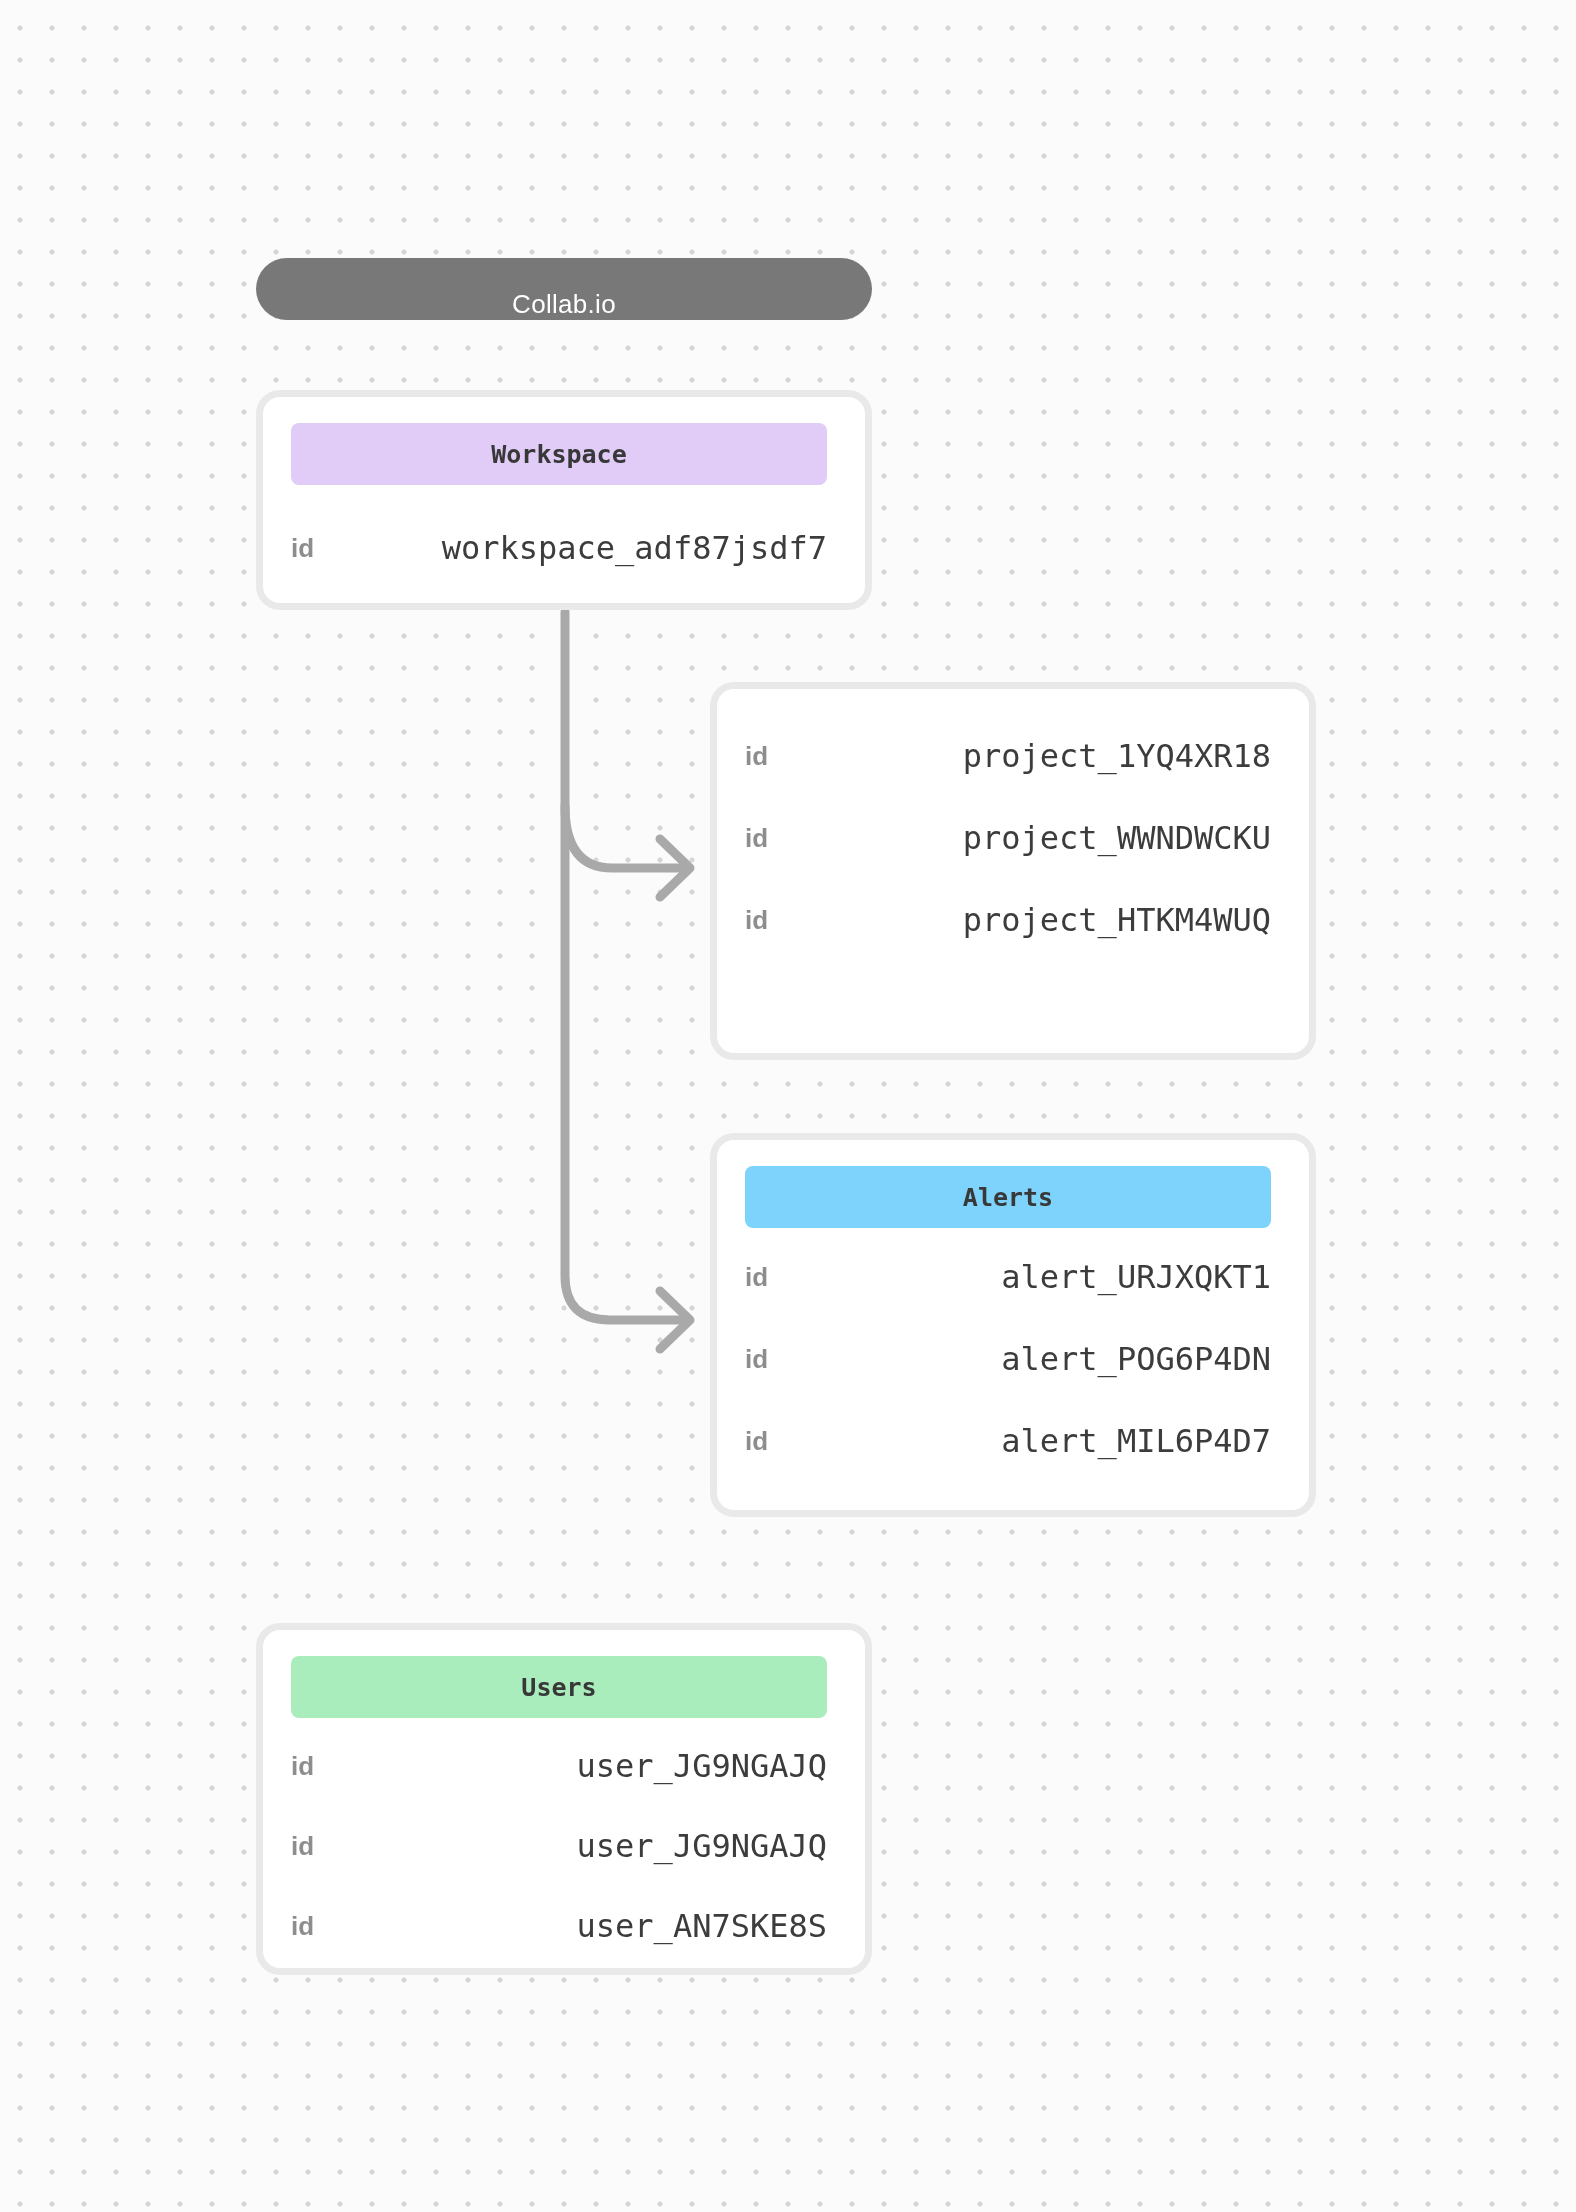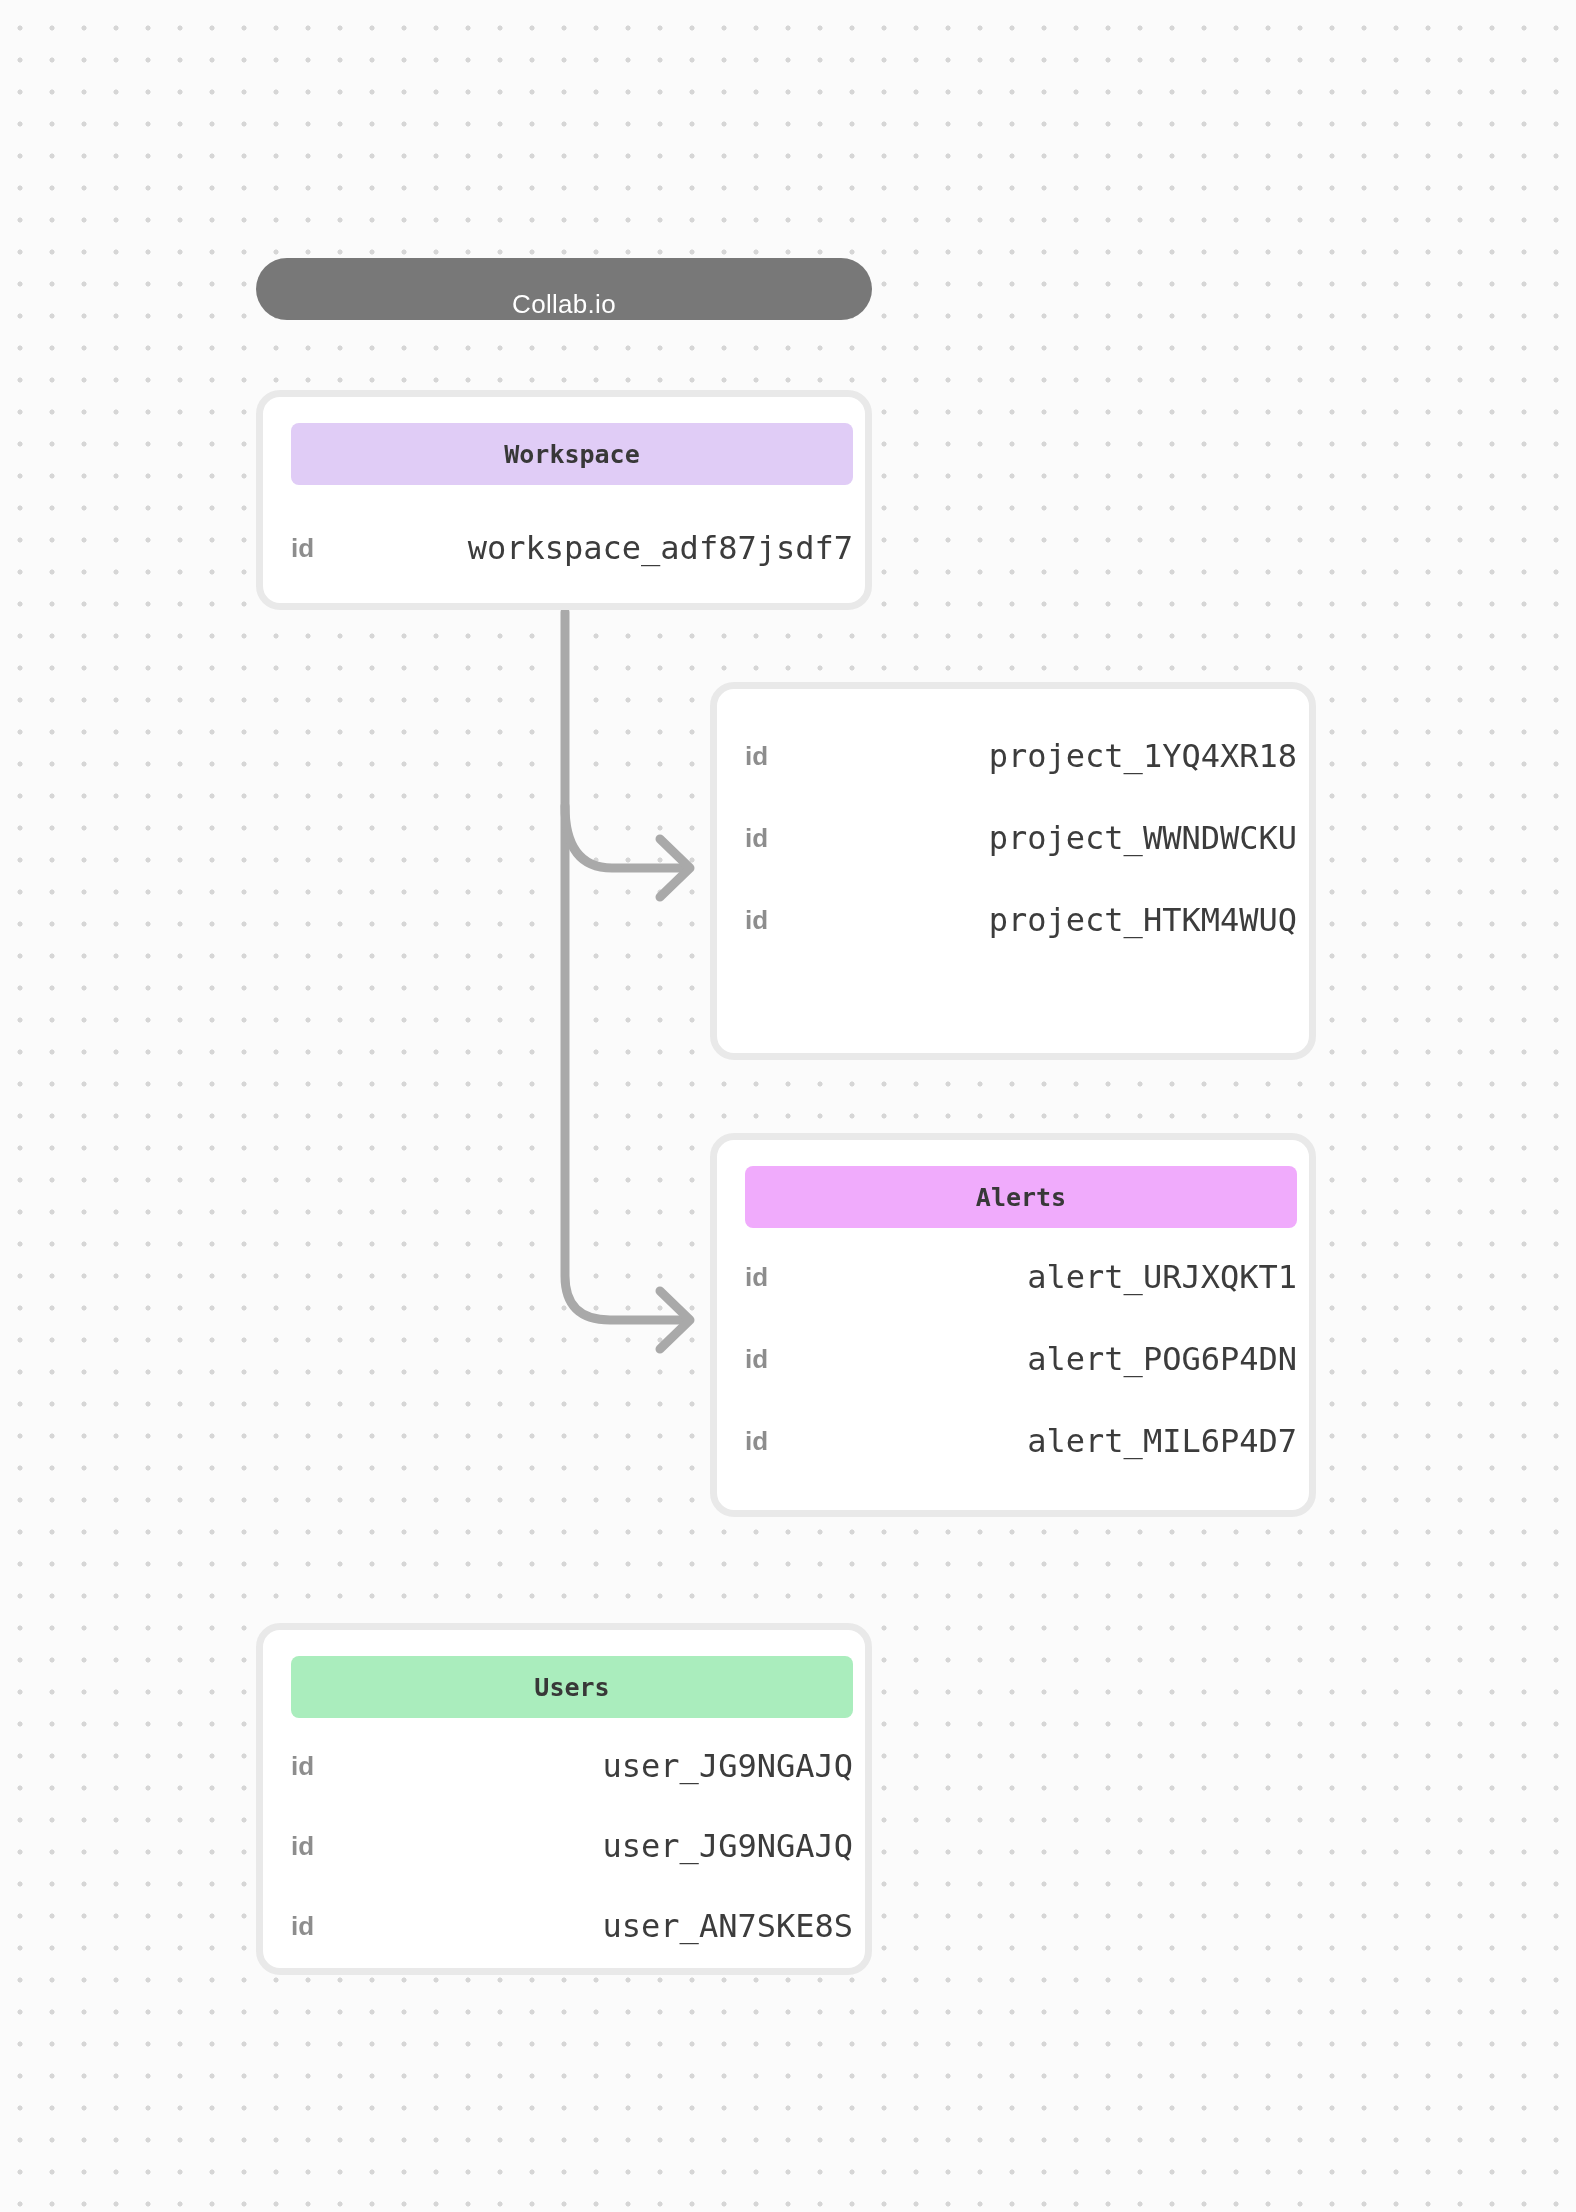--- a/index.html
+++ b/index.html
@@ -50,21 +50,21 @@
     color: #ffffff;
     font-size: 26px;
     letter-spacing: 0.3px;
   }
   .entity-card {
     position: absolute;
     box-sizing: border-box;
     background: #ffffff;
     border: 7px solid #e9e9e9;
     border-radius: 24px;
-    padding: 26px 12px 0 28px;
+    padding: 26px 38px 0 28px;
   }
   #card-workspace { left: 256px; top: 390px;  width: 616px; height: 220px; }
   #card-projects  { left: 710px; top: 682px;  width: 606px; height: 378px; }
   #card-alerts    { left: 710px; top: 1133px; width: 606px; height: 384px; }
   #card-users     { left: 256px; top: 1592px; width: 616px; height: 352px; margin-top: 31px; }
   .entity-header {
     height: 62px;
     border-radius: 8px;
     margin-bottom: 8px;
     display: flex;
@@ -132,21 +132,21 @@
       <span class="attr-key">id</span>
       <span class="attr-value">project_WWNDWCKU</span>
     </div>
     <div class="attr-row">
       <span class="attr-key">id</span>
       <span class="attr-value">project_HTKM4WUQ</span>
     </div>
   </section>
 
   <section class="entity-card" id="card-alerts">
-    <header class="entity-header" style="background: #f0abfc; align-items: center;">
+    <header class="entity-header" style="background: #7dd3fc; align-items: center;">
       <span>Alerts</span>
     </header>
     <div class="attr-row">
       <span class="attr-key">id</span>
       <span class="attr-value">alert_URJXQKT1</span>
     </div>
     <div class="attr-row">
       <span class="attr-key">id</span>
       <span class="attr-value">alert_POG6P4DN</span>
     </div>

